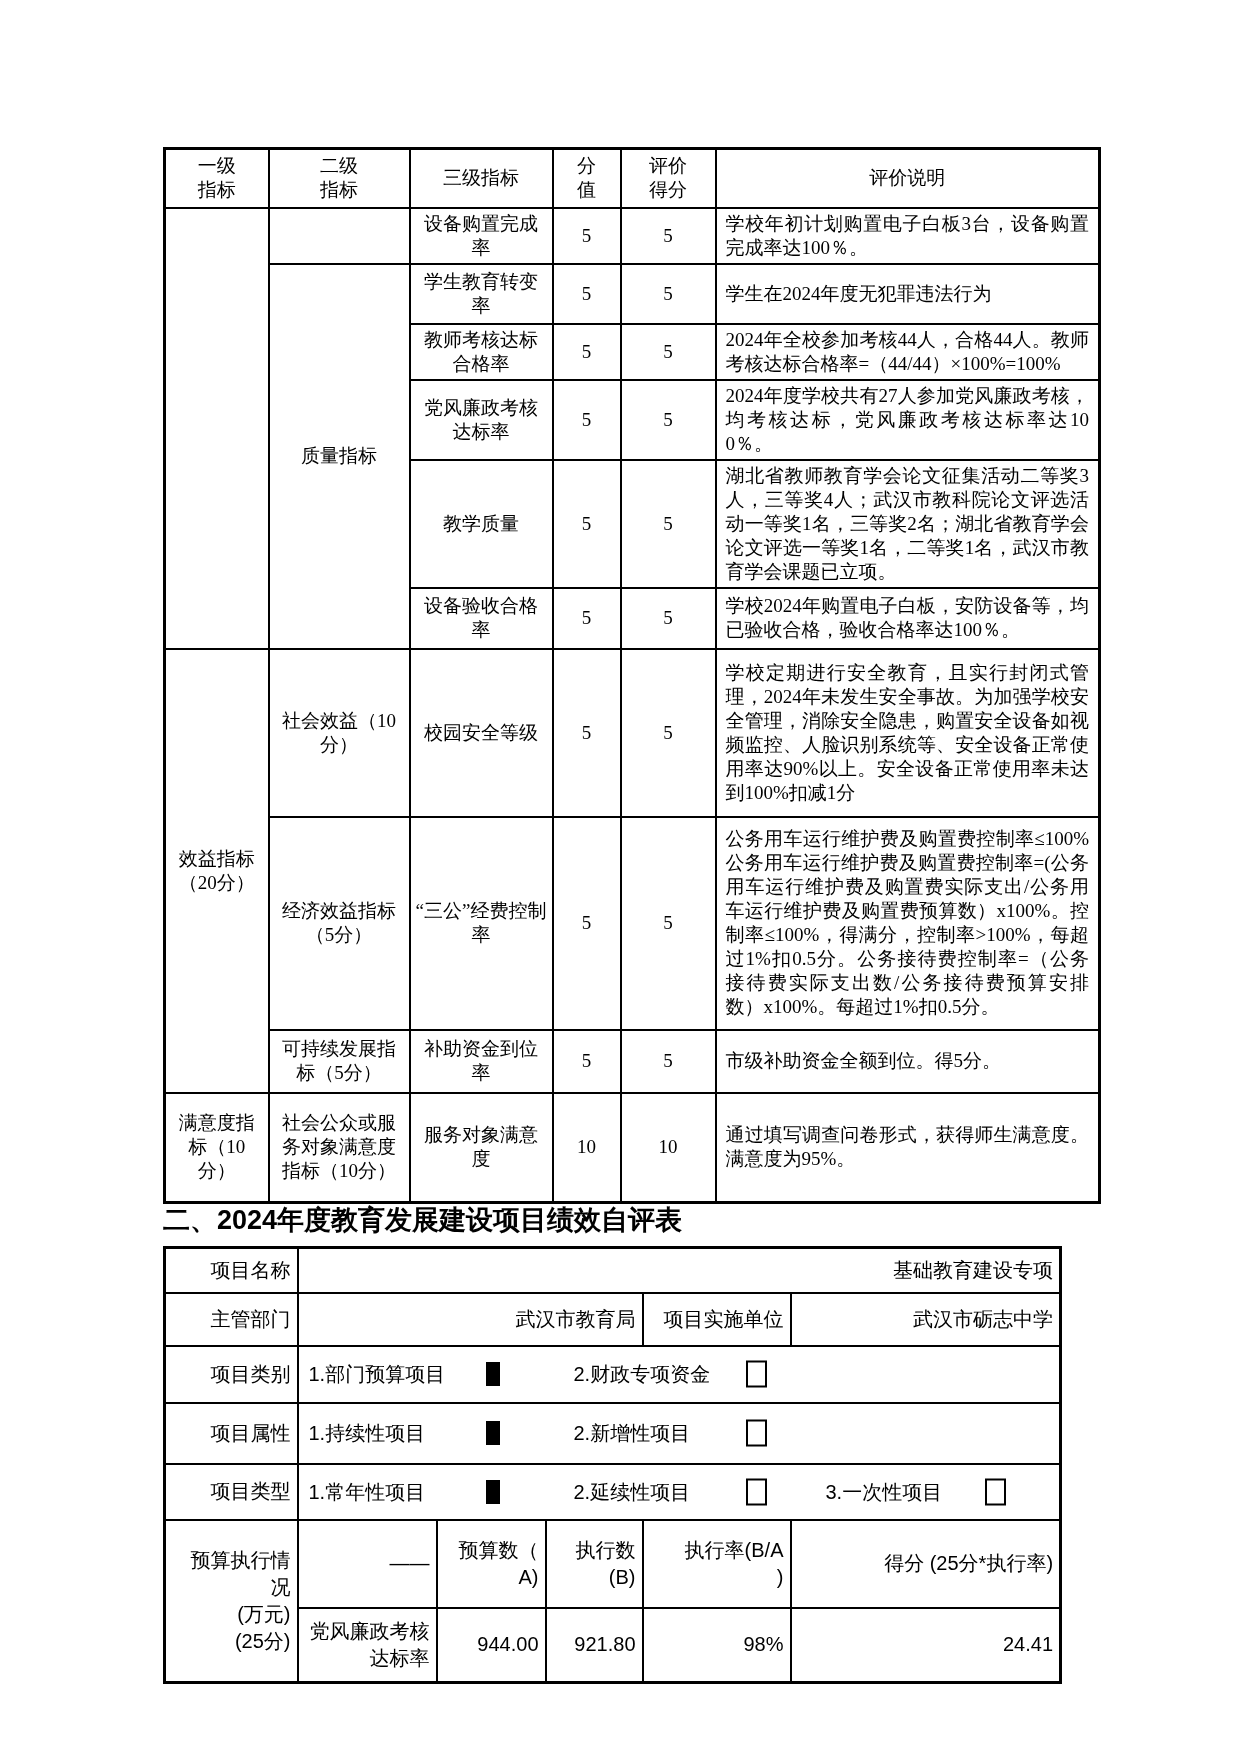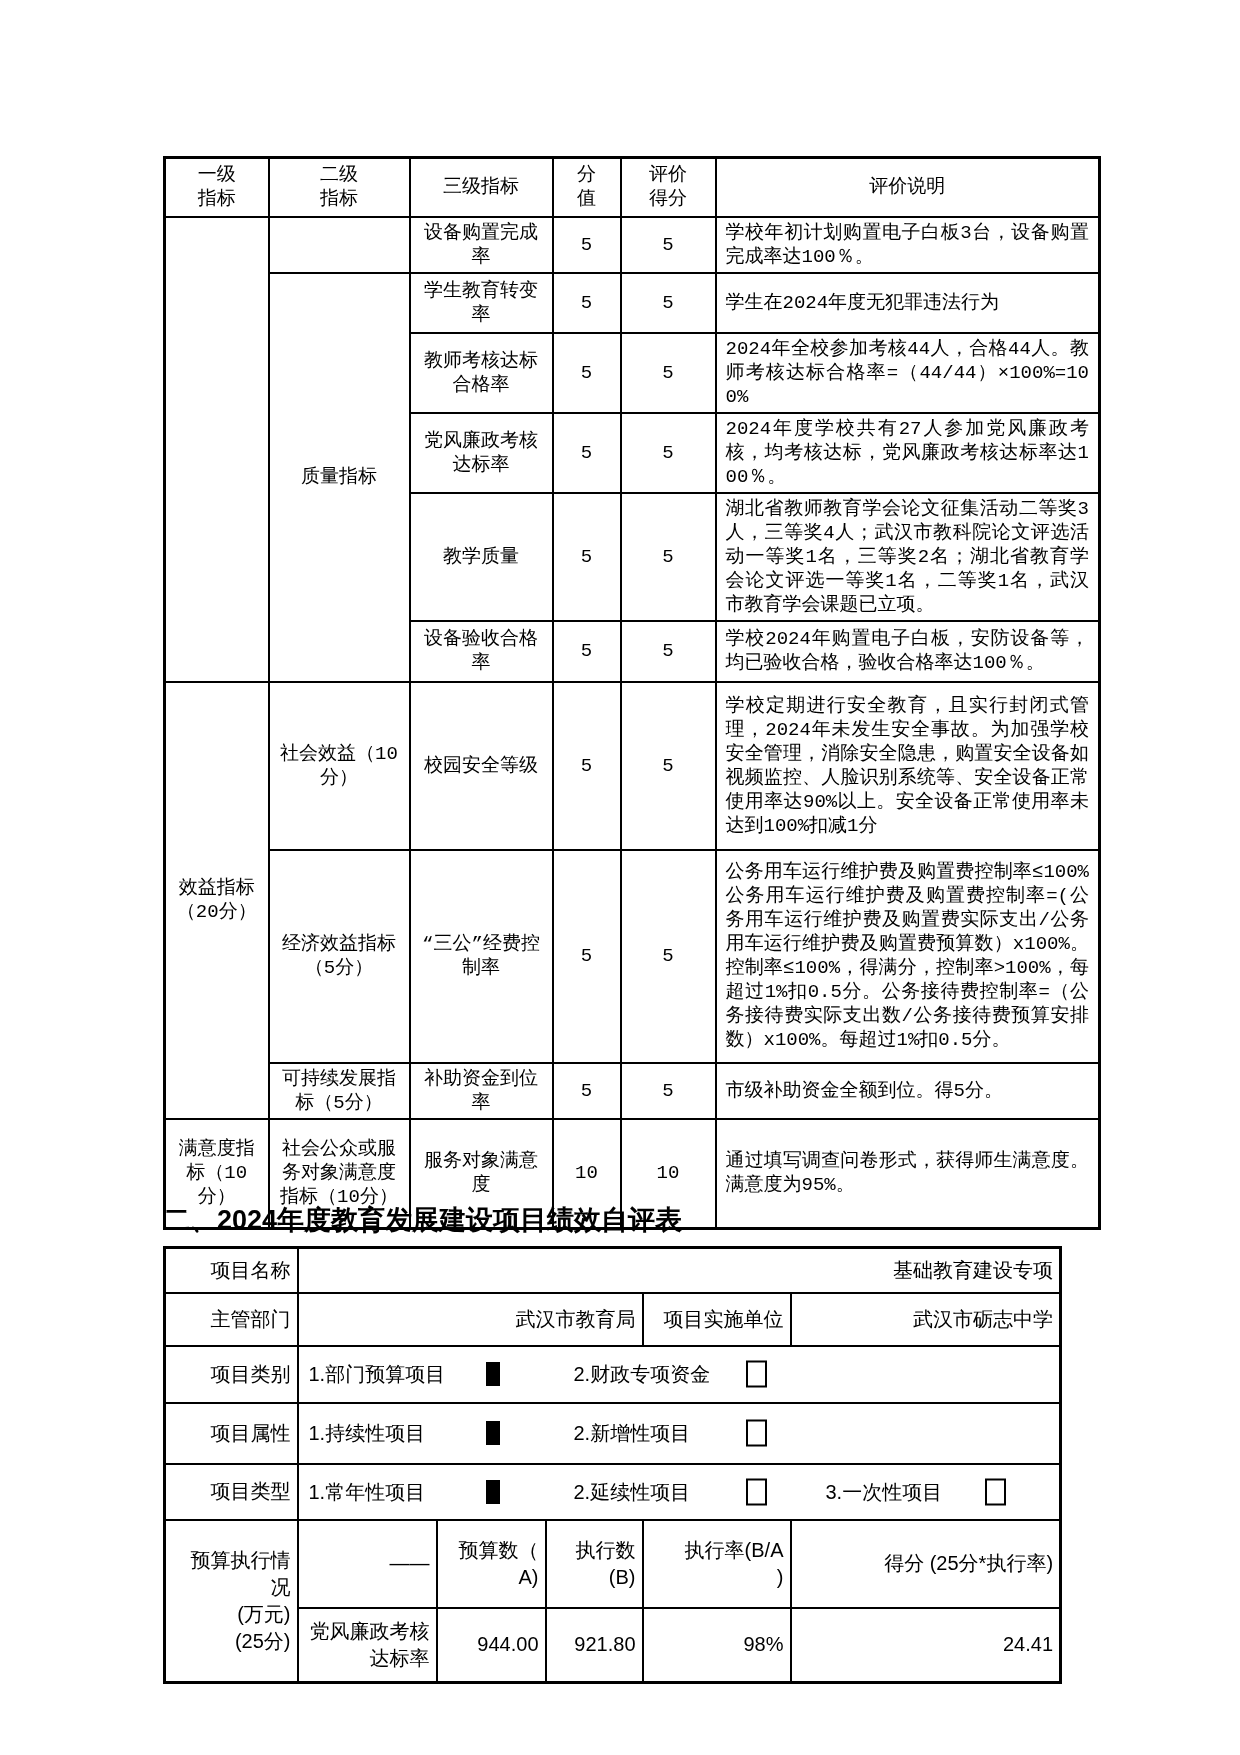--- a/index.html
+++ b/index.html
@@ -3,24 +3,23 @@
 <meta charset="utf-8">
 <style>
   html,body{margin:0;padding:0;}
   body{
     width:1240px;height:1755px;background:#ffffff;color:#000;
     position:relative;overflow:hidden;
     font-family:"Liberation Serif","DejaVu Serif",serif;
   }
   
   #t1{
-    position:absolute;left:163px;top:156px;width:935px;
+    position:absolute;left:163px;top:147px;width:935px;
     border-collapse:collapse;table-layout:fixed;
     border:3px solid #000;
-    font-family:Liberation Mono, monospace;
   }
   #t1 td{
     border:2px solid #000;
     text-align:center;vertical-align:middle;
     font-size:19px;line-height:24px;
     padding:2px 5px;word-break:break-all;overflow:hidden;
   }
   #t1 td.desc{
     text-align:justify;padding:3px 9px;
   }
@@ -129,21 +128,21 @@
     <td>5</td>
     <td class="desc">学校定期进行安全教育，且实行封闭式管理，2024年未发生安全事故。为加强学校安全管理，消除安全隐患，购置安全设备如视频监控、人脸识别系统等、安全设备正常使用率达90%以上。安全设备正常使用率未达到100%扣减1分</td>
   </tr>
   <tr style="height:213px">
     <td>经济效益指标（5分）</td>
     <td>“三公”经费控制率</td>
     <td>5</td>
     <td>5</td>
     <td class="desc">公务用车运行维护费及购置费控制率≤100% 公务用车运行维护费及购置费控制率=(公务用车运行维护费及购置费实际支出/公务用车运行维护费及购置费预算数）x100%。控制率≤100%，得满分，控制率&gt;100%，每超过1%扣0.5分。公务接待费控制率=（公务接待费实际支出数/公务接待费预算安排数）x100%。每超过1%扣0.5分。</td>
   </tr>
-  <tr style="height:56px">
+  <tr style="height:63px">
     <td>可持续发展指标（5分）</td>
     <td>补助资金到位率</td>
     <td>5</td>
     <td>5</td>
     <td class="desc">市级补助资金全额到位。得5分。</td>
   </tr>
   <tr style="height:110px">
     <td>满意度指标（10分）</td>
     <td>社会公众或服务对象满意度指标（10分）</td>
     <td>服务对象满意度</td>

